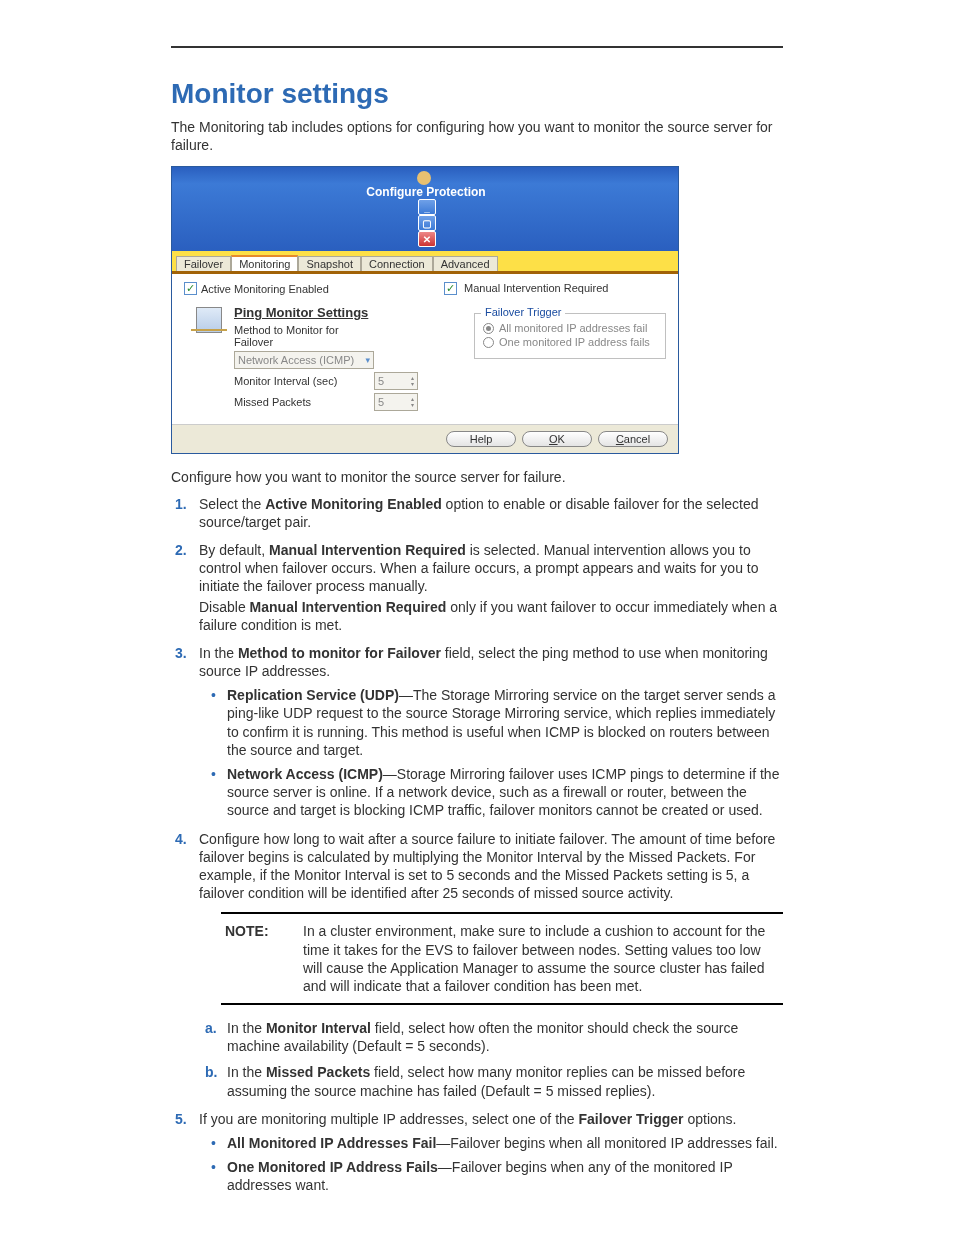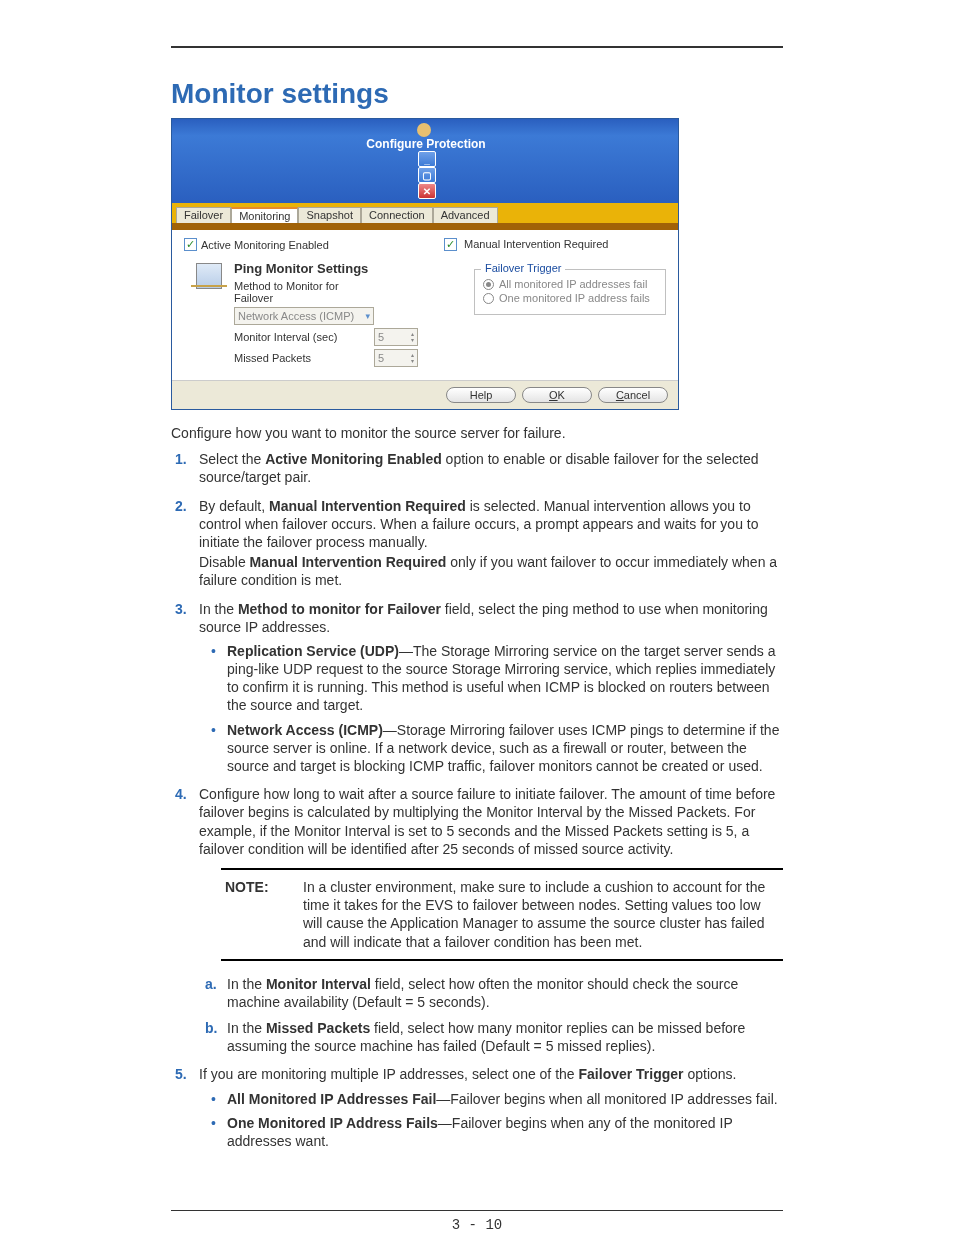--- a/index.html
+++ b/index.html
@@ -65,25 +65,26 @@
     border-radius: 2px;
     display: inline-flex;
     align-items: center;
     justify-content: center;
     font-size: 10px;
     font-weight: bold;
   }
   .win-btn.min, .win-btn.max { background: linear-gradient(#6fa0e8,#3c7ad6); color: #fff; }
   .win-btn.close { background: linear-gradient(#e88,#c33); color: #fff; }
   .tabstrip {
-    background: #eab308;
+    background: #fde047;
     padding: 4px 4px 0 4px;
-    border-bottom: 7px solid #a16207;
+    border-bottom: 3px solid #a16207;
     display: flex;
     gap: 0;
+    align-items: flex-end;
   }
   .tab {
     border: 1px solid #aca899;
     border-bottom: none;
     padding: 1px 7px;
     background: #ece9d8;
     font-size: 11px;
     margin-right: 0px;
     position: relative;
   }
@@ -113,21 +114,21 @@
     width: 26px; height: 26px;
     border: 1px solid #888;
     background: linear-gradient(#dfeaf7,#b8cde8);
     position: relative;
   }
   .ping-icon::after{
     content:""; position:absolute; left:-6px; bottom:-5px;
     width:36px; height:6px; border-top:2px solid #c7a24a;
   }
   .settings-col { flex: 0 0 230px; }
-  .settings-col .hdr { font-weight: bold; font-size: 13px; margin-bottom: 4px; }
+  .settings-col .hdr { font-weight: bold; font-size: 13px; margin-bottom: 4px; text-decoration: underline; }
   .fld-row { display: flex; align-items: center; margin-bottom: 3px; font-size: 11px; }
   .fld-label { width: 140px; color: #333; }
   .combo, .spin {
     border: 1px solid #aca899;
     background: #f4f3ee;
     color: #888;
     font-size: 11px;
     height: 18px;
     display: inline-flex;
     align-items: center;
@@ -219,20 +220,21 @@
   .page-num { text-align: center; font-size: 14px; padding-top: 6px; font-family: Liberation Mono, monospace; }
   .para-extra { margin-top: 2px; }
 </style>
 </head>
 <body>
 
 <div class="page">
   <div class="top-rule"></div>
 
   <h1>Monitor settings</h1>
+  <p class="intro">The Monitoring tab includes options for configuring how you want to monitor the source server for failure.</p>
 
   <div class="dialog">
     <div class="titlebar">
       <span class="titlebar-icon"></span>
       <span>Configure Protection</span>
       <span class="titlebar-spacer"></span>
       <span class="win-btn min">_</span>
       <span class="win-btn max">▢</span>
       <span class="win-btn close">✕</span>
     </div>

